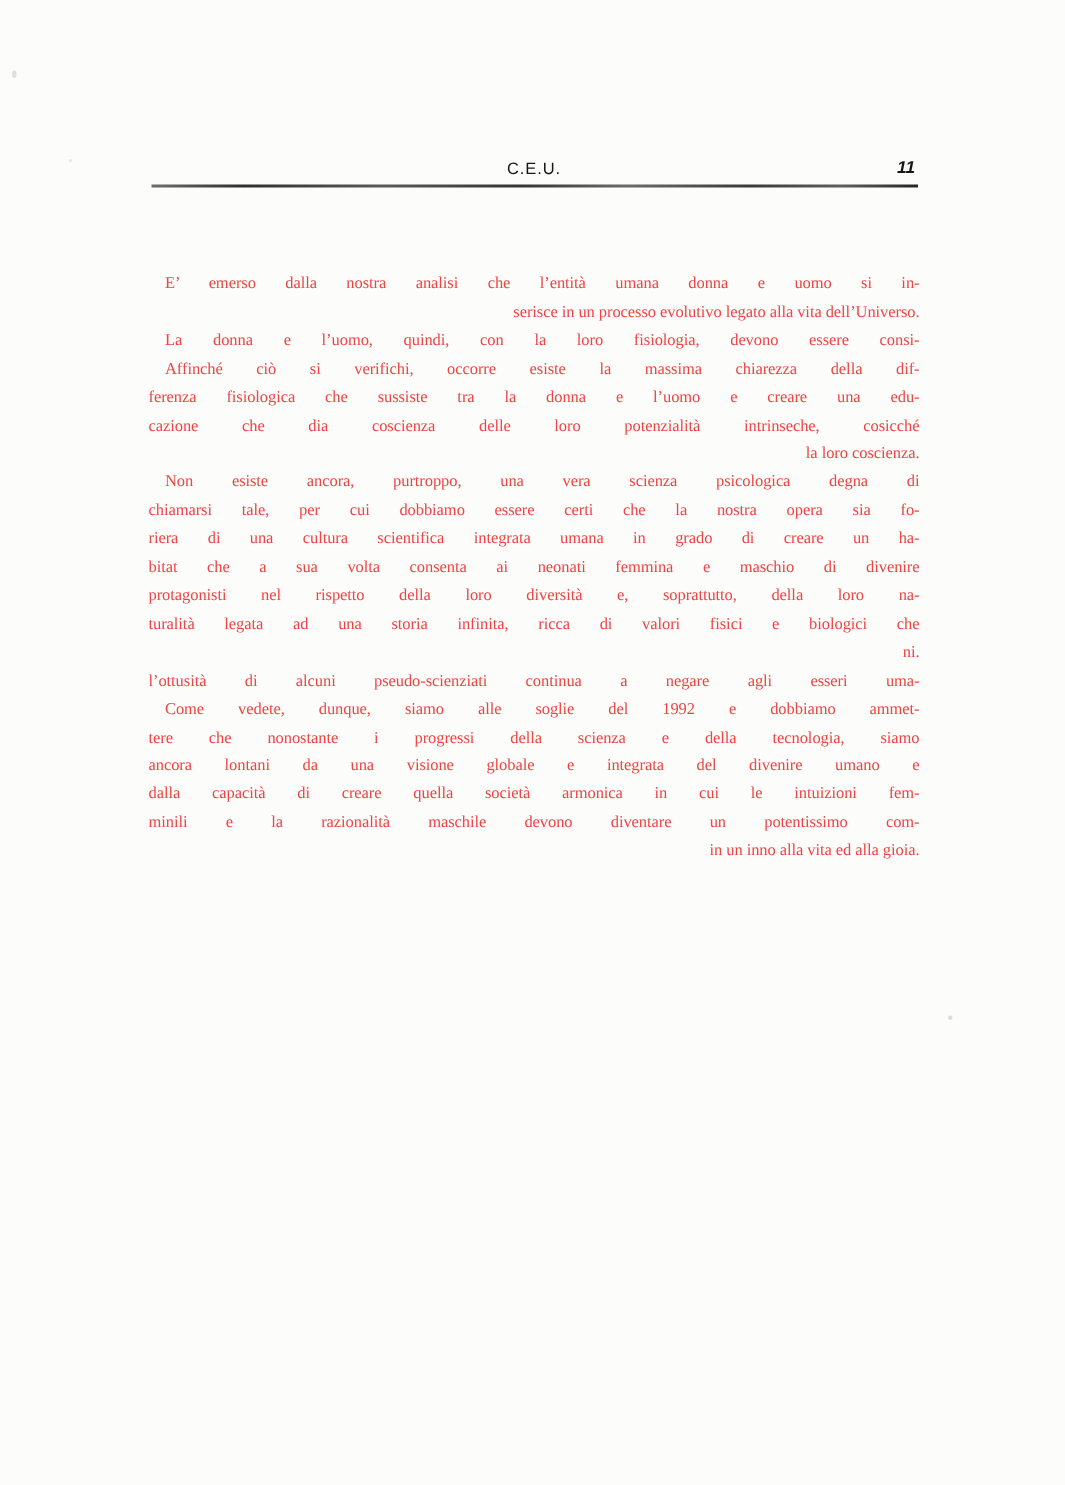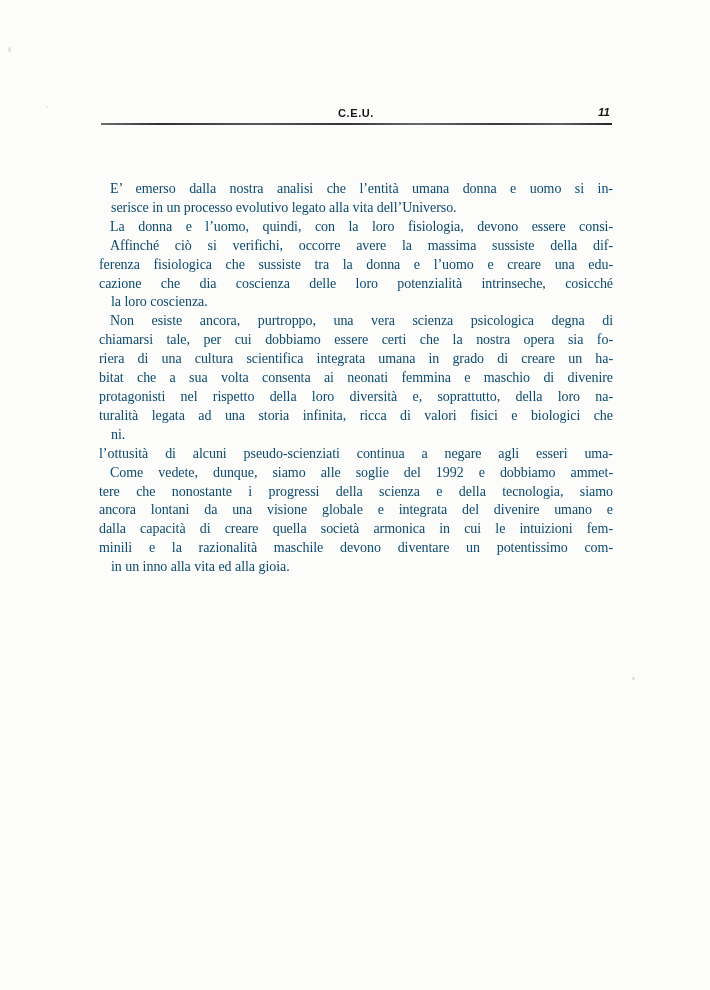--- a/index.html
+++ b/index.html
@@ -16,21 +16,21 @@
   }
   
   .header {
     position: absolute;
     left: 99px; top: 107px; width: 514px; height: 14px;
   }
   .h-title {
     position: absolute; left: 0; right: 0; top: 0;
     text-align: center;
     font-family: "Liberation Sans", sans-serif;
-    font-weight: bold;
+    font-weight: normal;
     font-size: 11px;
     letter-spacing: 0.6px;
     color: #171717;
   }
   .h-num {
     position: absolute; right: 3px; top: -1px;
     font-family: "Liberation Sans", sans-serif;
     font-weight: bold;
     font-size: 11.5px;
     color: #171717;
@@ -40,32 +40,32 @@
     position: absolute;
     left: 101px; top: 123px; width: 511px; height: 2px;
     background: linear-gradient(90deg,
       #6e6e6e, #2f2f2f 12%, #5a5a5a 30%, #343434 48%,
       #6b6b6b 62%, #3a3a3a 78%, #5f5f5f 90%, #262626 100%);
   }
   
   .bodytext {
     position: absolute;
     left: 99px; top: 180px; width: 514px;
-    color: #0c4a6e;
-    font-size: 14px;
+    color: #ef4444;
+    font-size: 11px;
     letter-spacing: -0.05px;
   }
   .ln {
     height: 18.92px;
     line-height: 18.92px;
     overflow: hidden;
     white-space: normal;
   }
   .j  { text-align: justify; text-align-last: justify; }
-  .last { text-align: left; margin-left: 12px; }
+  .last { text-align: right; }
   .ind { text-indent: 11px; }
   
   .speck { position: absolute; border-radius: 50%; }
   .speck-a { left: 8px;  top: 47px;  width: 3px; height: 5px; background: #c7c7c7; opacity: .55; }
   .speck-b { left: 46px; top: 106px; width: 2px; height: 2px; background: #cfcfcf; opacity: .5; }
   .speck-c { left: 632px; top: 677px; width: 3px; height: 3px; background: #c2c2c2; opacity: .55; }
 </style>
 </head>
 <body>
 
@@ -83,21 +83,21 @@
     <div>
       <div class="ln j ind">E’ emerso dalla nostra analisi che l’entità umana donna e uomo si in-</div>
       <div class="ln last">serisce in un processo evolutivo legato alla vita dell’Universo.</div>
     </div>
 
     <div>
       <div class="ln j ind">La donna e l’uomo, quindi, con la loro fisiologia, devono essere consi-</div>
     </div>
 
     <div>
-      <div class="ln j ind">Affinché ciò si verifichi, occorre avere la massima sussiste della dif-</div>
+      <div class="ln j ind">Affinché ciò si verifichi, occorre esiste la massima chiarezza della dif-</div>
       <div class="ln j">ferenza fisiologica che sussiste tra la donna e l’uomo e creare una edu-</div>
       <div class="ln j">cazione che dia coscienza delle loro potenzialità intrinseche, cosicché</div>
       <div class="ln last">la loro coscienza.</div>
     </div>
 
     <div>
       <div class="ln j ind">Non esiste ancora, purtroppo, una vera scienza psicologica degna di</div>
       <div class="ln j">chiamarsi tale, per cui dobbiamo essere certi che la nostra opera sia fo-</div>
       <div class="ln j">riera di una cultura scientifica integrata umana in grado di creare un ha-</div>
       <div class="ln j">bitat che a sua volta consenta ai neonati femmina e maschio di divenire</div>

